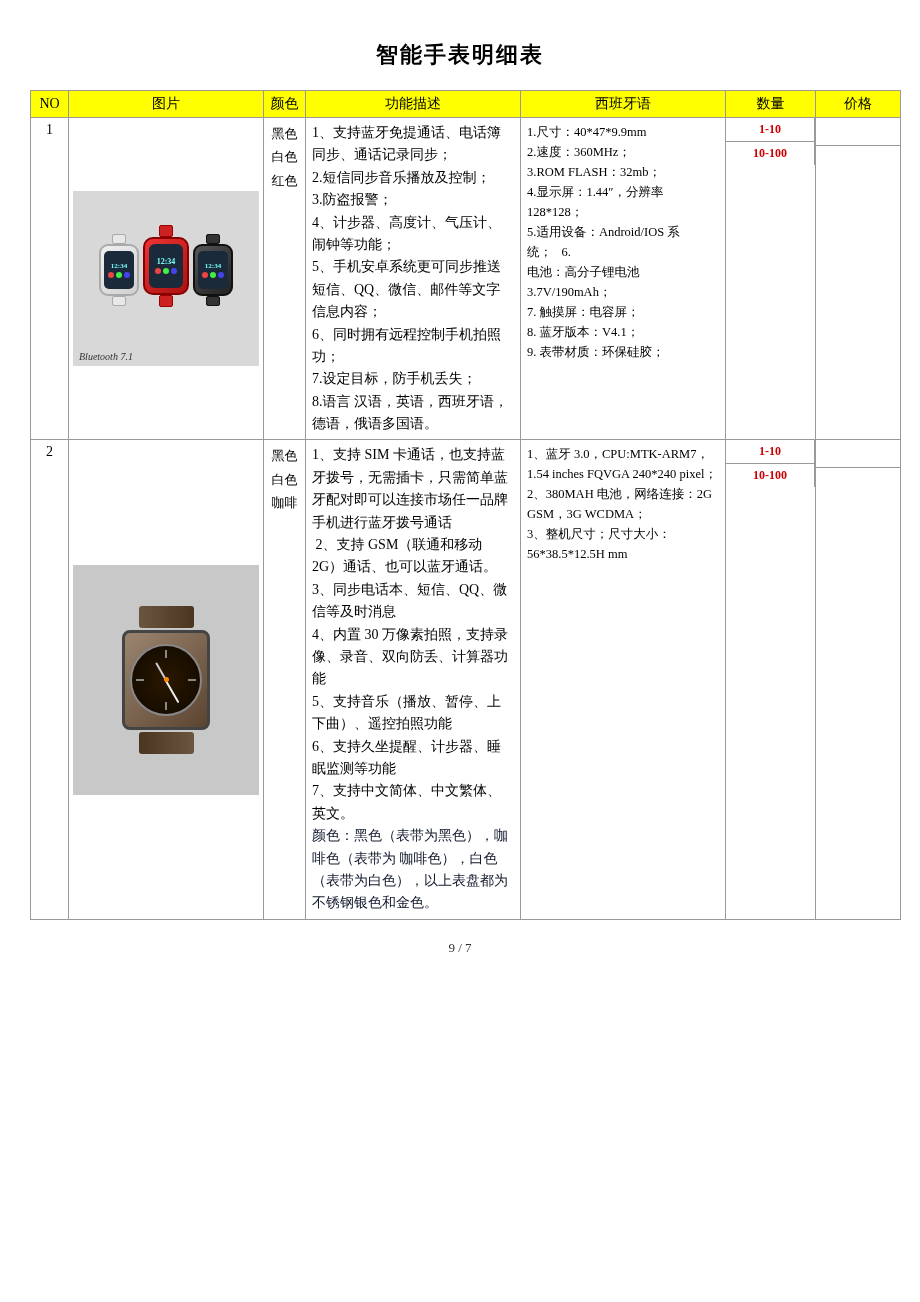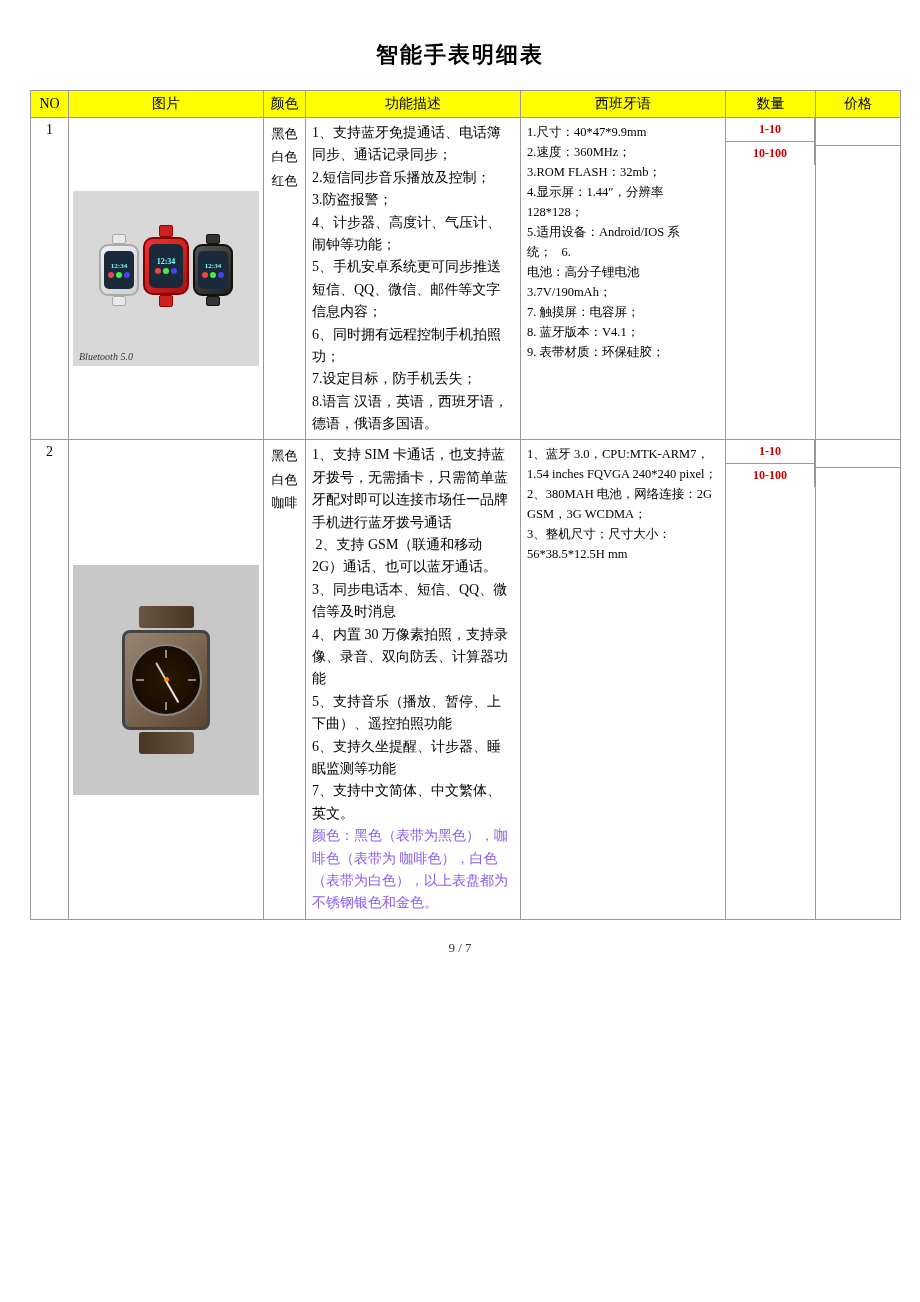--- a/index.html
+++ b/index.html
@@ -32,21 +32,21 @@
       font-weight: normal;
       text-align: center;
       vertical-align: middle;
       font-size: 14px;
     }
     .col-no { width: 38px; text-align: center; }
     .cell-no { text-align: center; vertical-align: middle; font-size: 14px; }
 
     .func-text { line-height: 1.6; font-size: 14px; }
     .spec-text { line-height: 1.6; font-size: 12.5px; }
-    .red-text { color: #8b5cf6; }
+    .red-text { color: #0f172a; }
     .color-cell { text-align: center; vertical-align: middle; line-height: 1.8; }
 
     .page-footer {
       text-align: center;
       margin-top: 20px;
       font-size: 13px;
       color: #333;
     }
   </style>
 </head>
@@ -122,21 +122,21 @@
                   <div style="display:flex;gap:2px;margin-top:2px;">
                     <div style="width:6px;height:6px;border-radius:50%;background:#e44;"></div>
                     <div style="width:6px;height:6px;border-radius:50%;background:#4e4;"></div>
                     <div style="width:6px;height:6px;border-radius:50%;background:#44e;"></div>
                   </div>
                 </div>
               </div>
               <div style="width:14px; height:10px; background:#333; border-radius:2px; border:1px solid #111;"></div>
             </div>
           </div>
-          <div style="position:absolute; bottom:4px; left:6px; font-size:10px; color:#333; font-style:italic;">Bluetooth 5.0</div>
+          <div style="position:absolute; bottom:4px; left:6px; font-size:10px; color:#333; font-style:italic;">Bluetooth 7.1</div>
         </div>
       </td>
       <td class="color-cell">黑色<br>白色<br>红色</td>
       <td>
         <div class="func-text">
           1、支持蓝牙免提通话、电话簿同步、通话记录同步；<br>
           2.短信同步音乐播放及控制；<br>
           3.防盗报警；<br>
           4、计步器、高度计、气压计、闹钟等功能；<br>
           5、手机安卓系统更可同步推送短信、QQ、微信、邮件等文字信息内容；<br>

